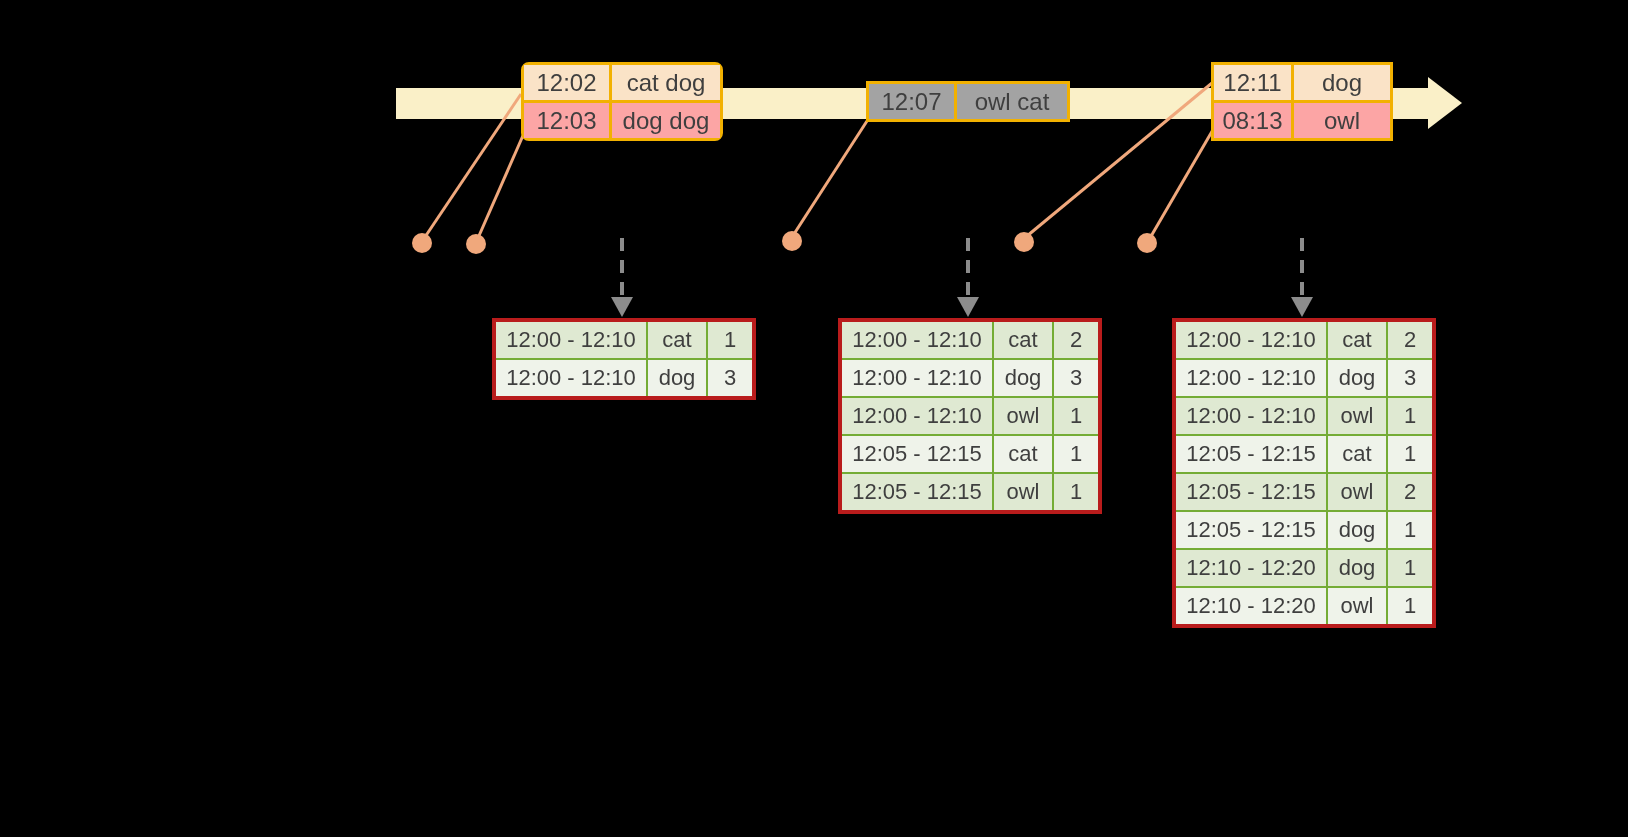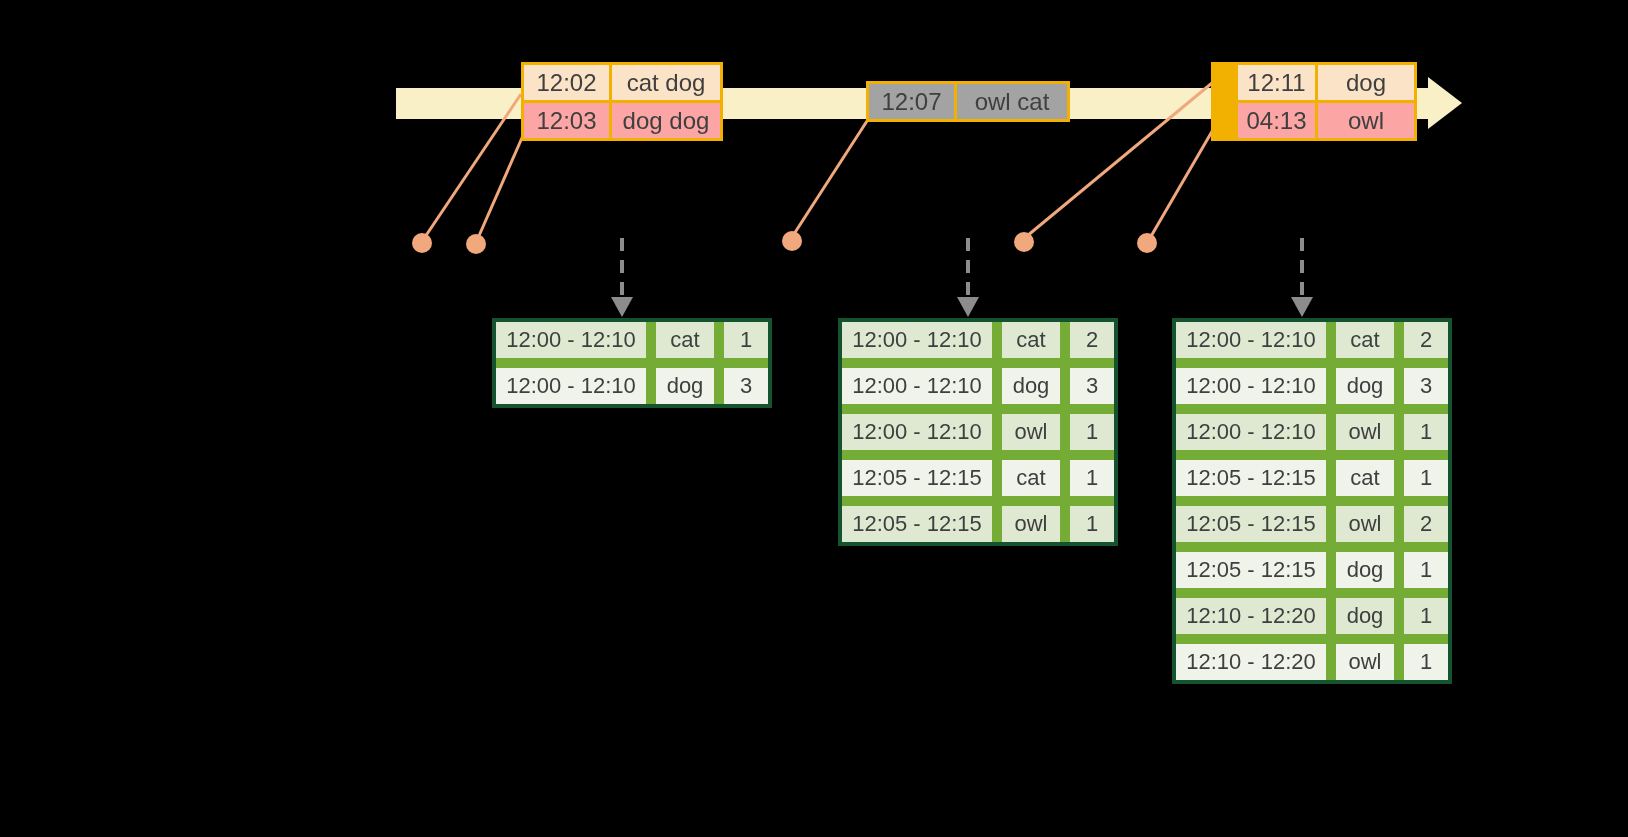--- a/index.html
+++ b/index.html
@@ -15,22 +15,22 @@
     background:#F2B101;border:3px solid #F2B101;
     grid-auto-rows:35px;z-index:2;
   }
   .ecell{display:flex;align-items:center;justify-content:center;font-size:24px;line-height:1;}
   .fill-a{background:#FAE3C7;}   
   .fill-b{background:#fca5a5;}   
   .fill-c{background:#a3a3a3;}   
 
   
   .result-table{
-    position:absolute;display:grid;gap:10px;
-    background:#74AC35;border:4px solid #14532d;
+    position:absolute;display:grid;gap:2px;
+    background:#74AC35;border:4px solid #b91c1c;
     grid-template-columns:150px 58px 44px;grid-auto-rows:36px;
     font-size:22px;z-index:2;
   }
   .rcell{display:flex;align-items:center;justify-content:center;line-height:1;}
   .row-a{background:#DFE9D2;}    
   .row-b{background:#EFF3EA;}    
 </style>
 </head>
 <body>
 
@@ -60,36 +60,36 @@
     <g>
       <line x1="968" y1="238" x2="968" y2="299" stroke-width="4" stroke-dasharray="13 9" stroke="#8C8C8C"></line>
       <polygon points="957,297 979,297 968,317" fill="#8C8C8C"></polygon>
     </g>
     <g>
       <line x1="1302" y1="238" x2="1302" y2="299" stroke-width="4" stroke-dasharray="13 9" stroke="#8C8C8C"></line>
       <polygon points="1291,297 1313,297 1302,317" fill="#8C8C8C"></polygon>
     </g>
   </svg>
 
-  <div class="event-box" style="left:521px;top:62px;grid-template-columns:85px 108px;">
+  <div class="event-box" style="left:521px;top:62px;grid-template-columns:85px 108px;border-radius:8px;">
     <div class="ecell fill-a">12:02</div>
     <div class="ecell fill-a">cat dog</div>
     <div class="ecell fill-b">12:03</div>
     <div class="ecell fill-b">dog dog</div>
   </div>
 
   <div class="event-box" style="left:866px;top:81px;grid-template-columns:85px 110px;">
     <div class="ecell fill-c">12:07</div>
     <div class="ecell fill-c">owl cat</div>
   </div>
 
-  <div class="event-box" style="left:1211px;top:62px;grid-template-columns:77px 96px;padding-left:24px;">
+  <div class="event-box" style="left:1211px;top:62px;grid-template-columns:77px 96px;">
     <div class="ecell fill-a">12:11</div>
     <div class="ecell fill-a">dog</div>
-    <div class="ecell fill-b">04:13</div>
+    <div class="ecell fill-b">08:13</div>
     <div class="ecell fill-b">owl</div>
   </div>
 
   <div class="result-table" style="left:492px;top:318px;">
     <div class="rcell row-a">12:00 - 12:10</div>
     <div class="rcell row-a">cat</div>
     <div class="rcell row-a">1</div>
     <div class="rcell row-b">12:00 - 12:10</div>
     <div class="rcell row-b">dog</div>
     <div class="rcell row-b">3</div>

